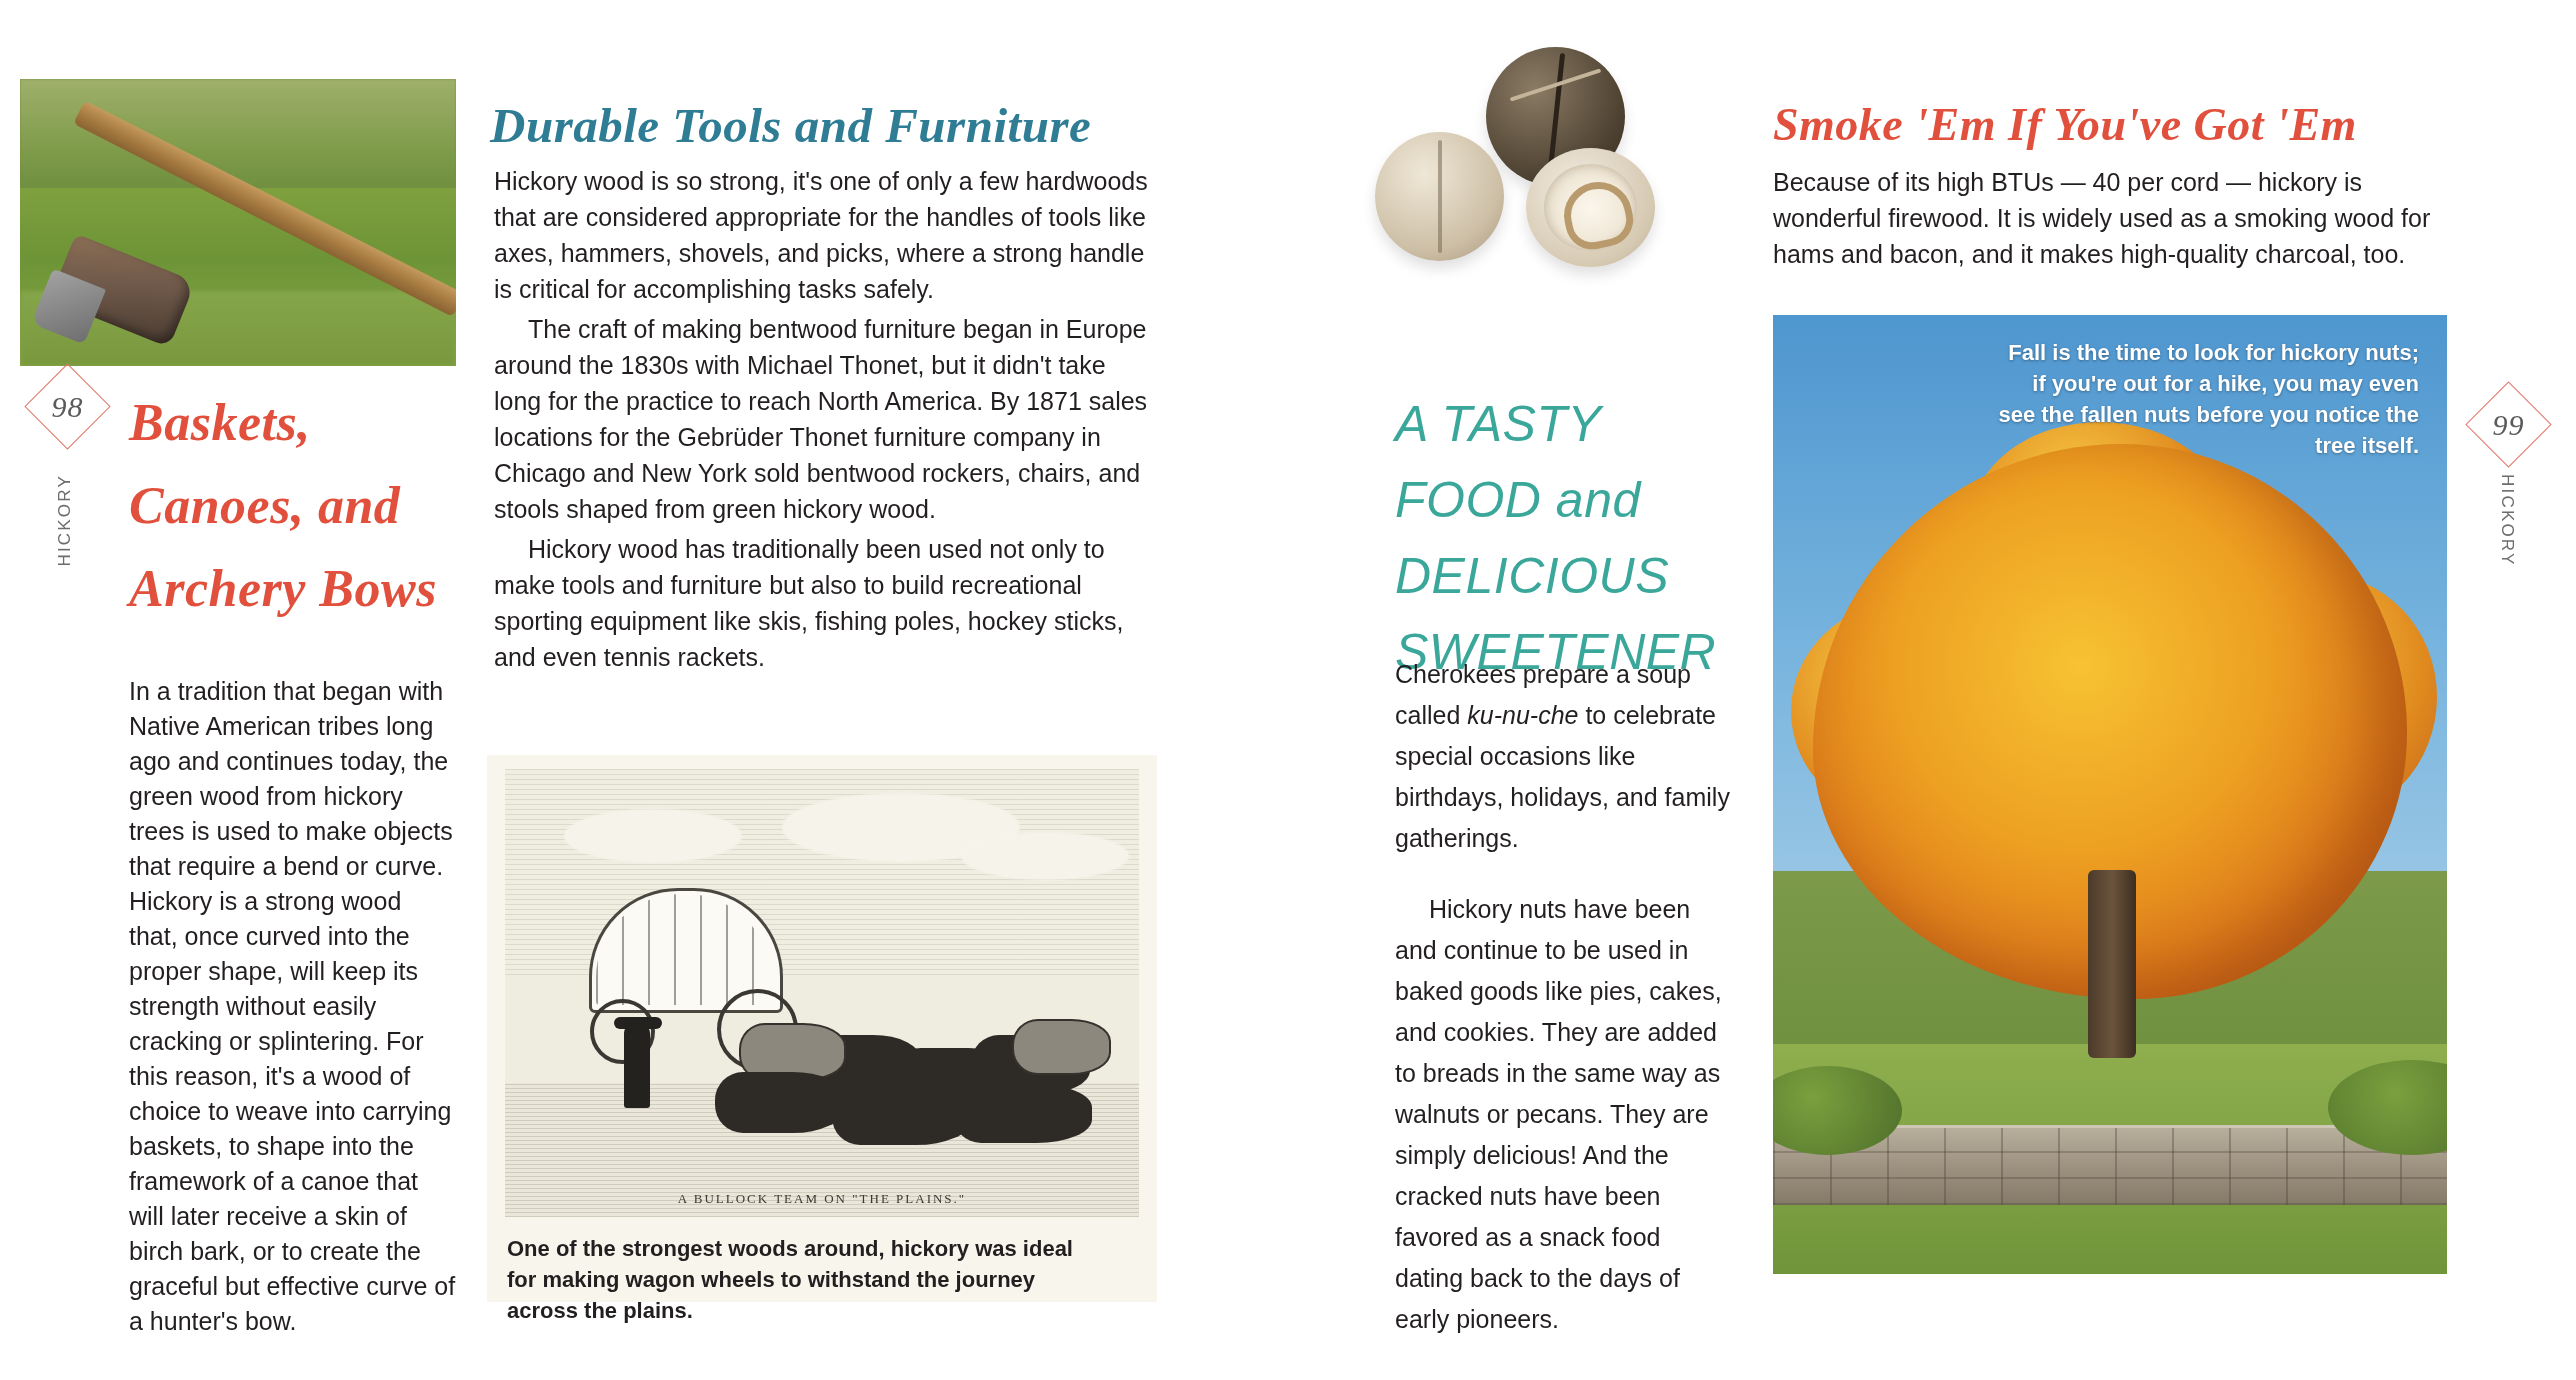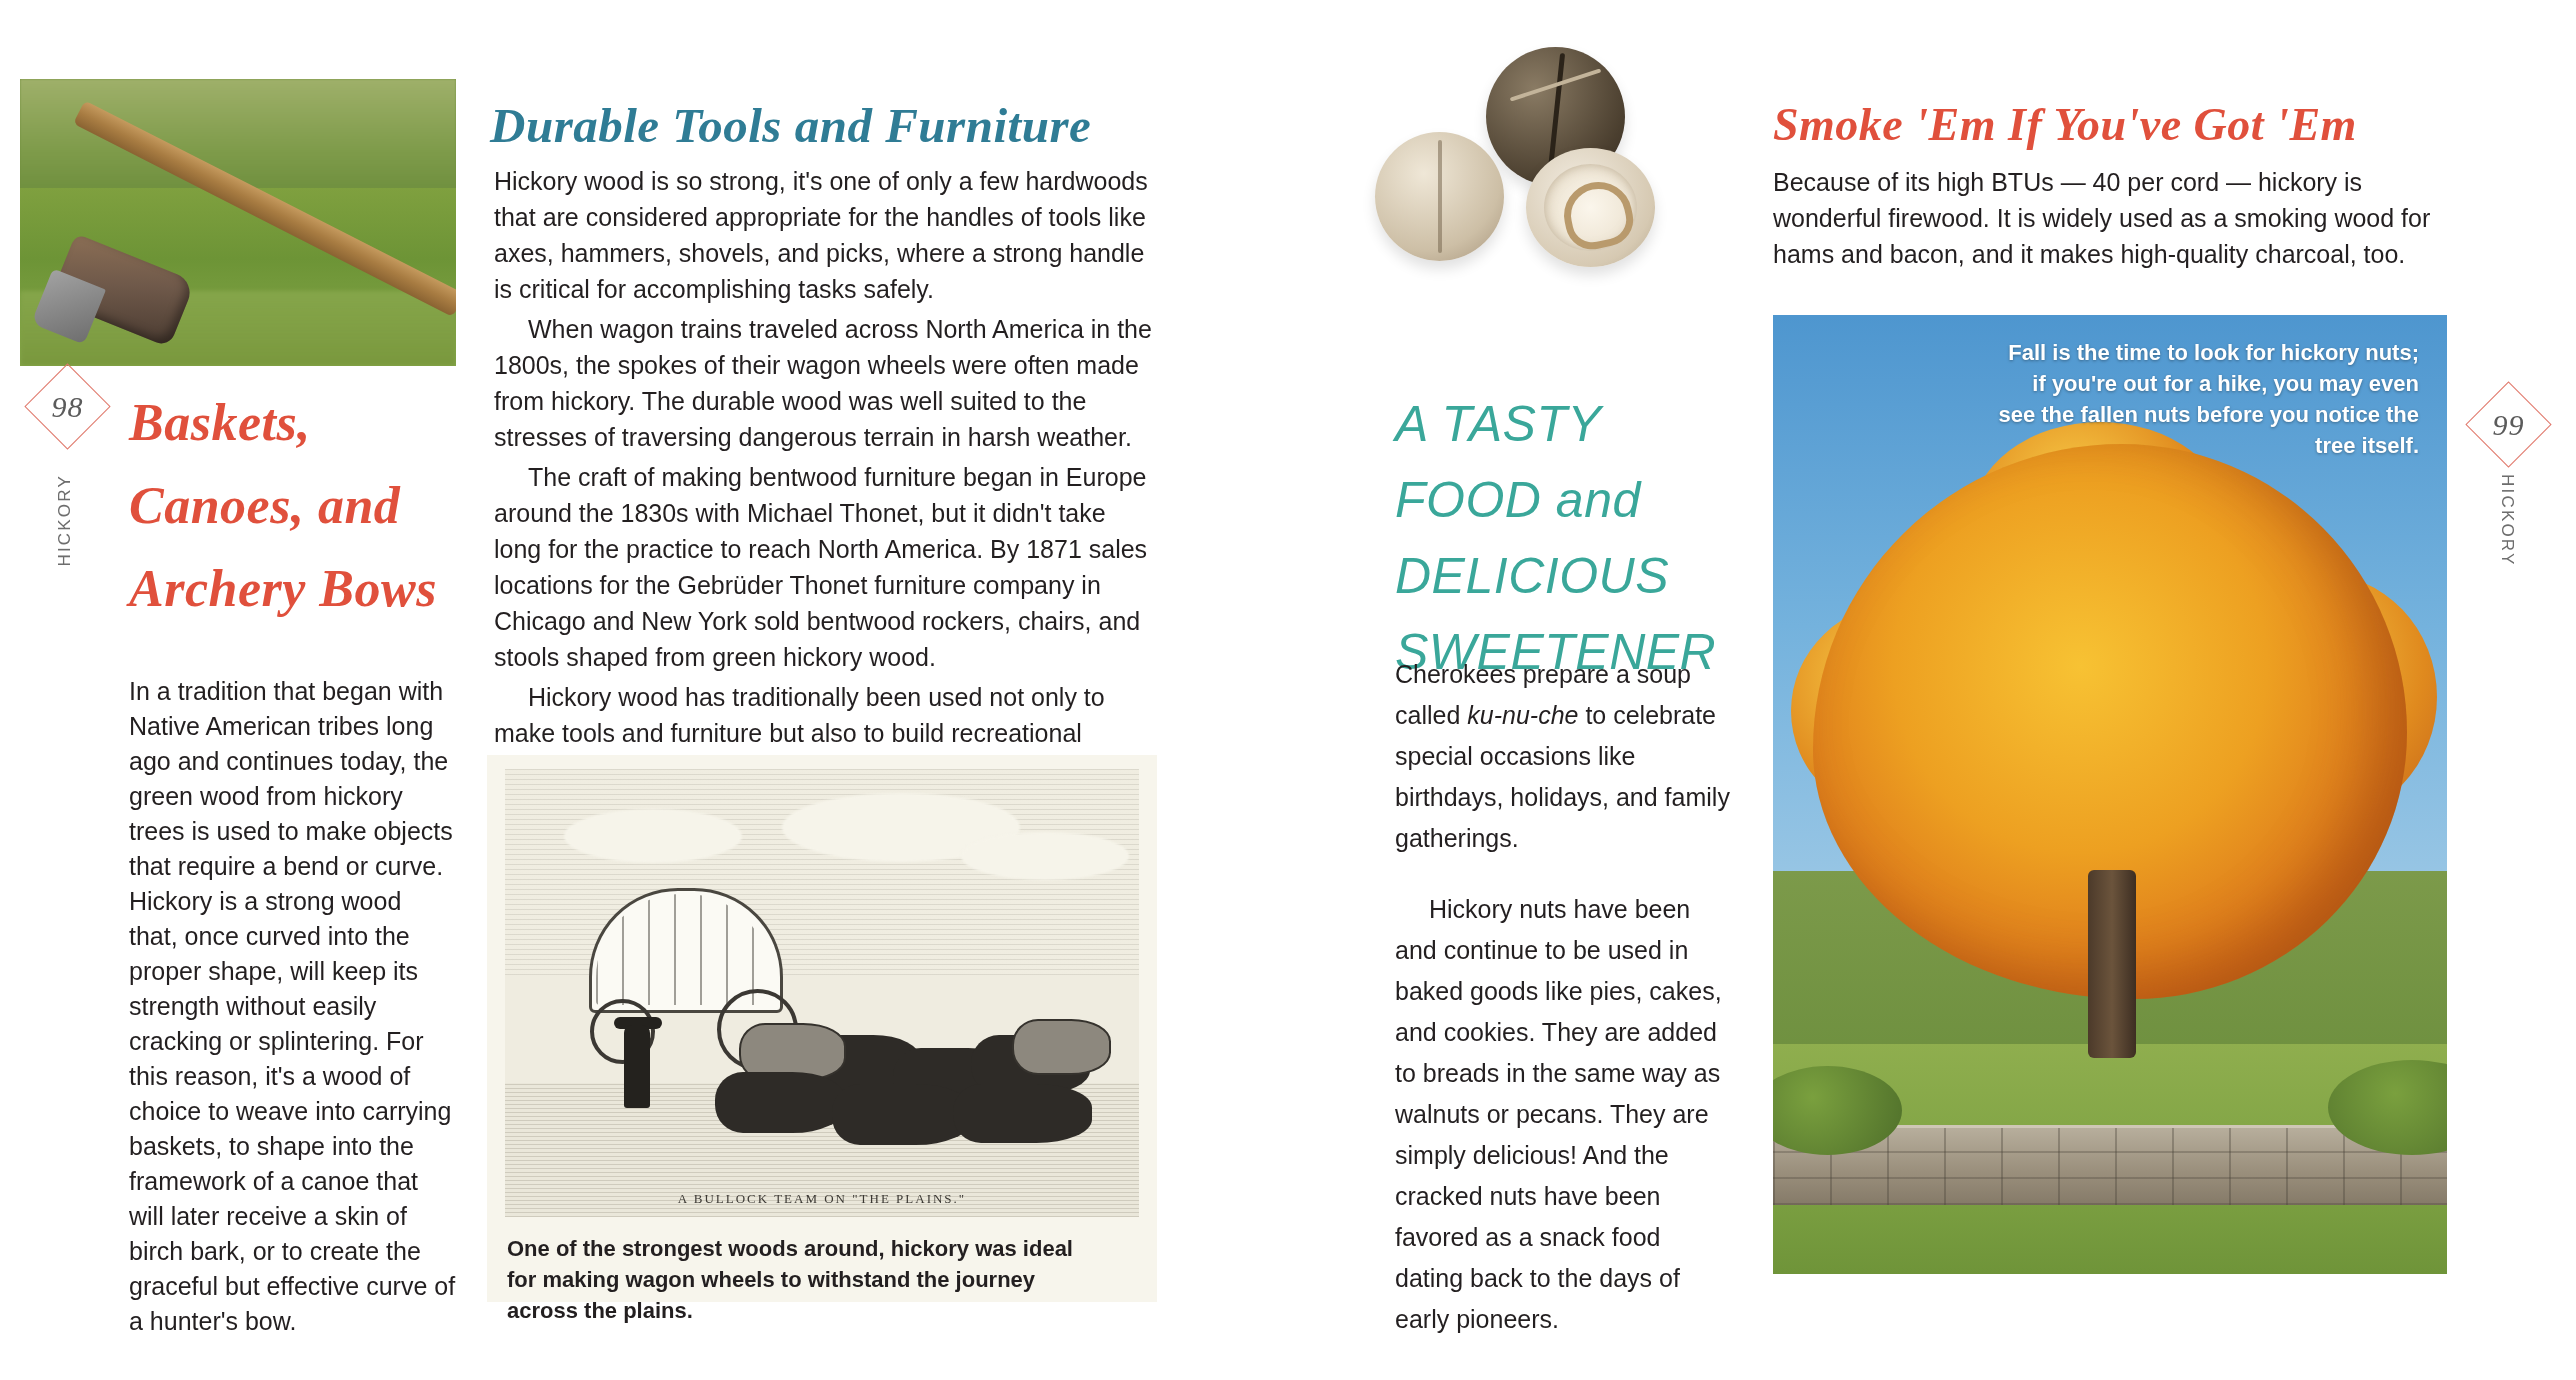--- a/index.html
+++ b/index.html
@@ -512,21 +512,20 @@
   <div id="left-body">
     <div class="body-text">In a tradition that began with Native American tribes long ago and continues today, the green wood from hickory trees is used to make objects that require a bend or curve. Hickory is a strong wood that, once curved into the proper shape, will keep its strength without easily cracking or splintering. For this reason, it's a wood of choice to weave into carrying baskets, to shape into the framework of a canoe that will later receive a skin of birch bark, or to create the graceful but effective curve of a hunter's bow.</div>
   </div>
 
   <div id="col2-heading">
     <div class="head-script-blue">Durable Tools and Furniture</div>
   </div>
 
   <div id="col2-body" class="body-text">
     <p>Hickory wood is so strong, it's one of only a few hardwoods that are considered appropriate for the handles of tools like axes, hammers, shovels, and picks, where a strong handle is critical for accomplishing tasks safely.</p>
-    <p class="indent">When wagon trains traveled across North America in the 1800s, the spokes of their wagon wheels were often made from hickory. The durable wood was well suited to the stresses of traversing dangerous terrain in harsh weather.</p>
     <p class="indent">The craft of making bentwood furniture began in Europe around the 1830s with Michael Thonet, but it didn't take long for the practice to reach North America. By 1871 sales locations for the Gebrüder Thonet furniture company in Chicago and New York sold bentwood rockers, chairs, and stools shaped from green hickory wood.</p>
     <p class="indent">Hickory wood has traditionally been used not only to make tools and furniture but also to build recreational sporting equipment like skis, fishing poles, hockey sticks, and even tennis rackets.</p>
   </div>
 
   <div id="wagon-figure">
     <div id="wagon-art">
       <div class="sky-lines"></div>
       <div class="cloud" style="left:59px; top:40px; width:178px; height:54px;"></div>
       <div class="cloud" style="left:277px; top:24px; width:238px; height:69px;"></div>
       <div class="cloud" style="left:456px; top:63px; width:168px; height:48px;"></div>

